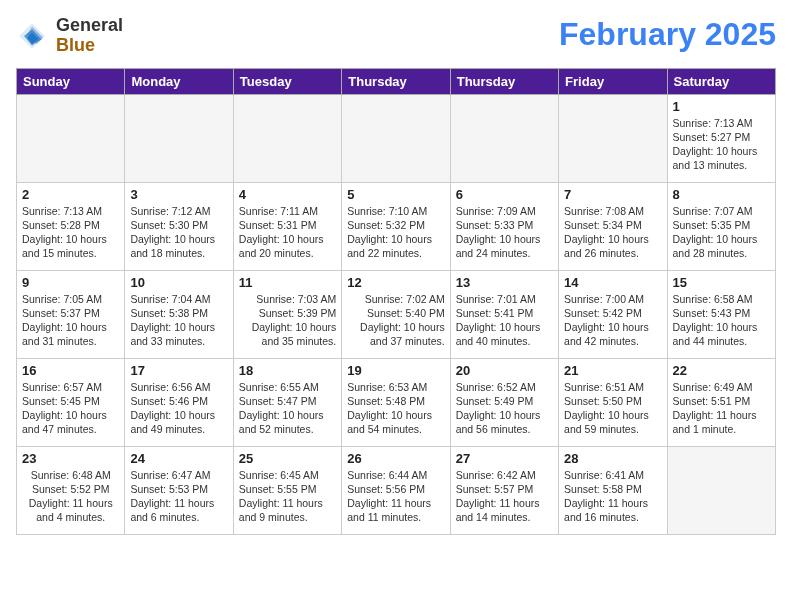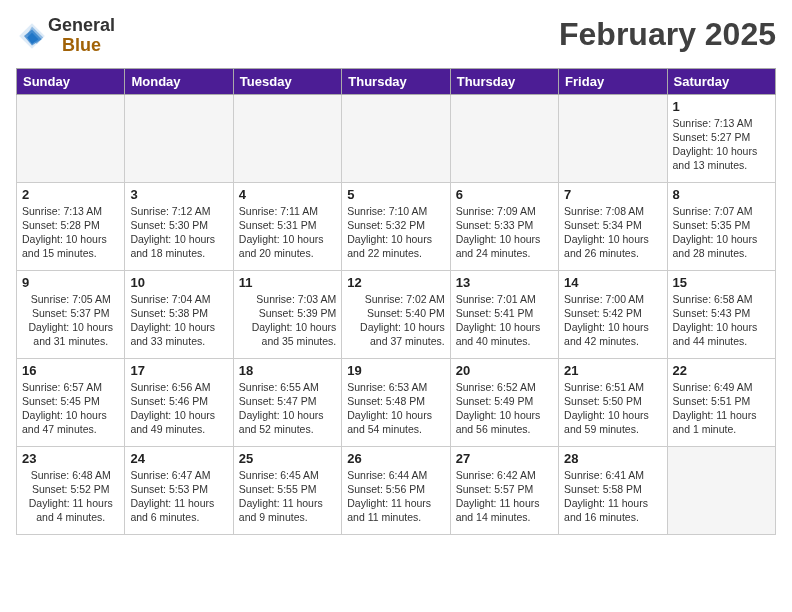--- a/index.html
+++ b/index.html
@@ -12,41 +12,40 @@
     }
     .header {
       display: flex;
       justify-content: space-between;
       align-items: flex-start;
       margin-bottom: 12px;
     }
     .logo {
       display: flex;
       align-items: center;
-      gap: 0;
-      text-align: center;
+      gap: 8px;
     }
     .logo-text {
       font-size: 18px;
       font-weight: bold;
       line-height: 1.1;
     }
     .logo-text .general { color: #333; }
     .logo-text .blue { color: #a16207; }
     .logo-icon {
       width: 32px;
       height: 32px;
     }
     .title-block {
       text-align: right;
     }
     .month-title {
       font-size: 32px;
       font-weight: bold;
-      color: #404040;
+      color: #3b82f6;
       margin-left: 10px;
     }
     .location {
       font-size: 15px;
       color: #555;
     }
     table {
       width: 100%;
       border-collapse: collapse;
       table-layout: fixed;
@@ -181,21 +180,21 @@
           <span class="day-num">8</span>
           <div class="day-info" style="white-space: pre-line;">Sunrise: 7:07 AM
 Sunset: 5:35 PM
 Daylight: 10 hours
 and 28 minutes.</div>
         </td>
       </tr>
       <tr>
         <td>
           <span class="day-num">9</span>
-          <div class="day-info" style="white-space: pre-line; text-align: center;">Sunrise: 7:05 AM
+          <div class="day-info" style="white-space: pre-line;">Sunrise: 7:05 AM
 Sunset: 5:37 PM
 Daylight: 10 hours
 and 31 minutes.</div>
         </td>
         <td>
           <span class="day-num">10</span>
           <div class="day-info" style="white-space: pre-line;">Sunrise: 7:04 AM
 Sunset: 5:38 PM
 Daylight: 10 hours
 and 33 minutes.</div>

